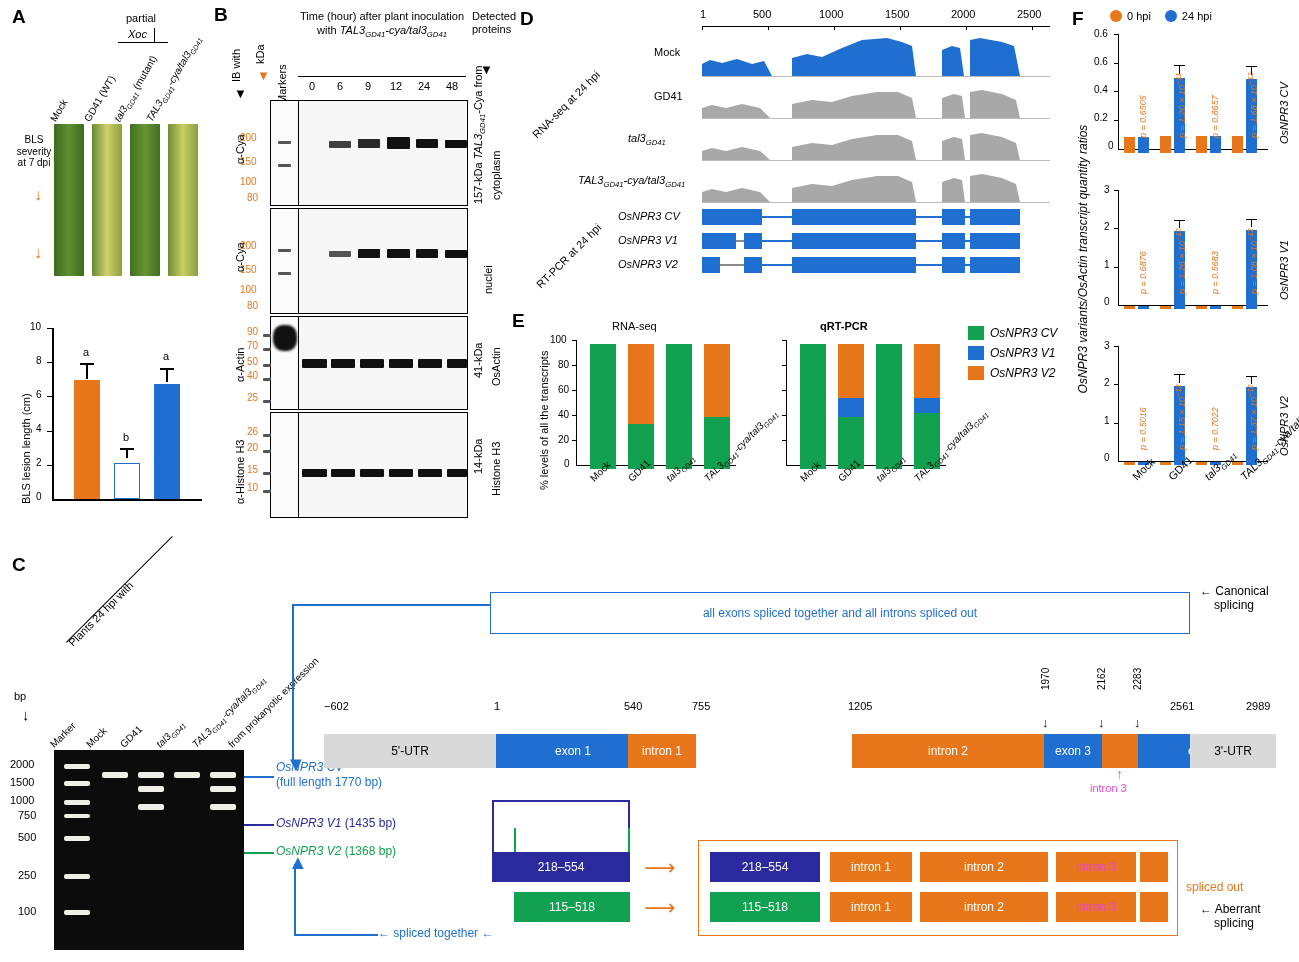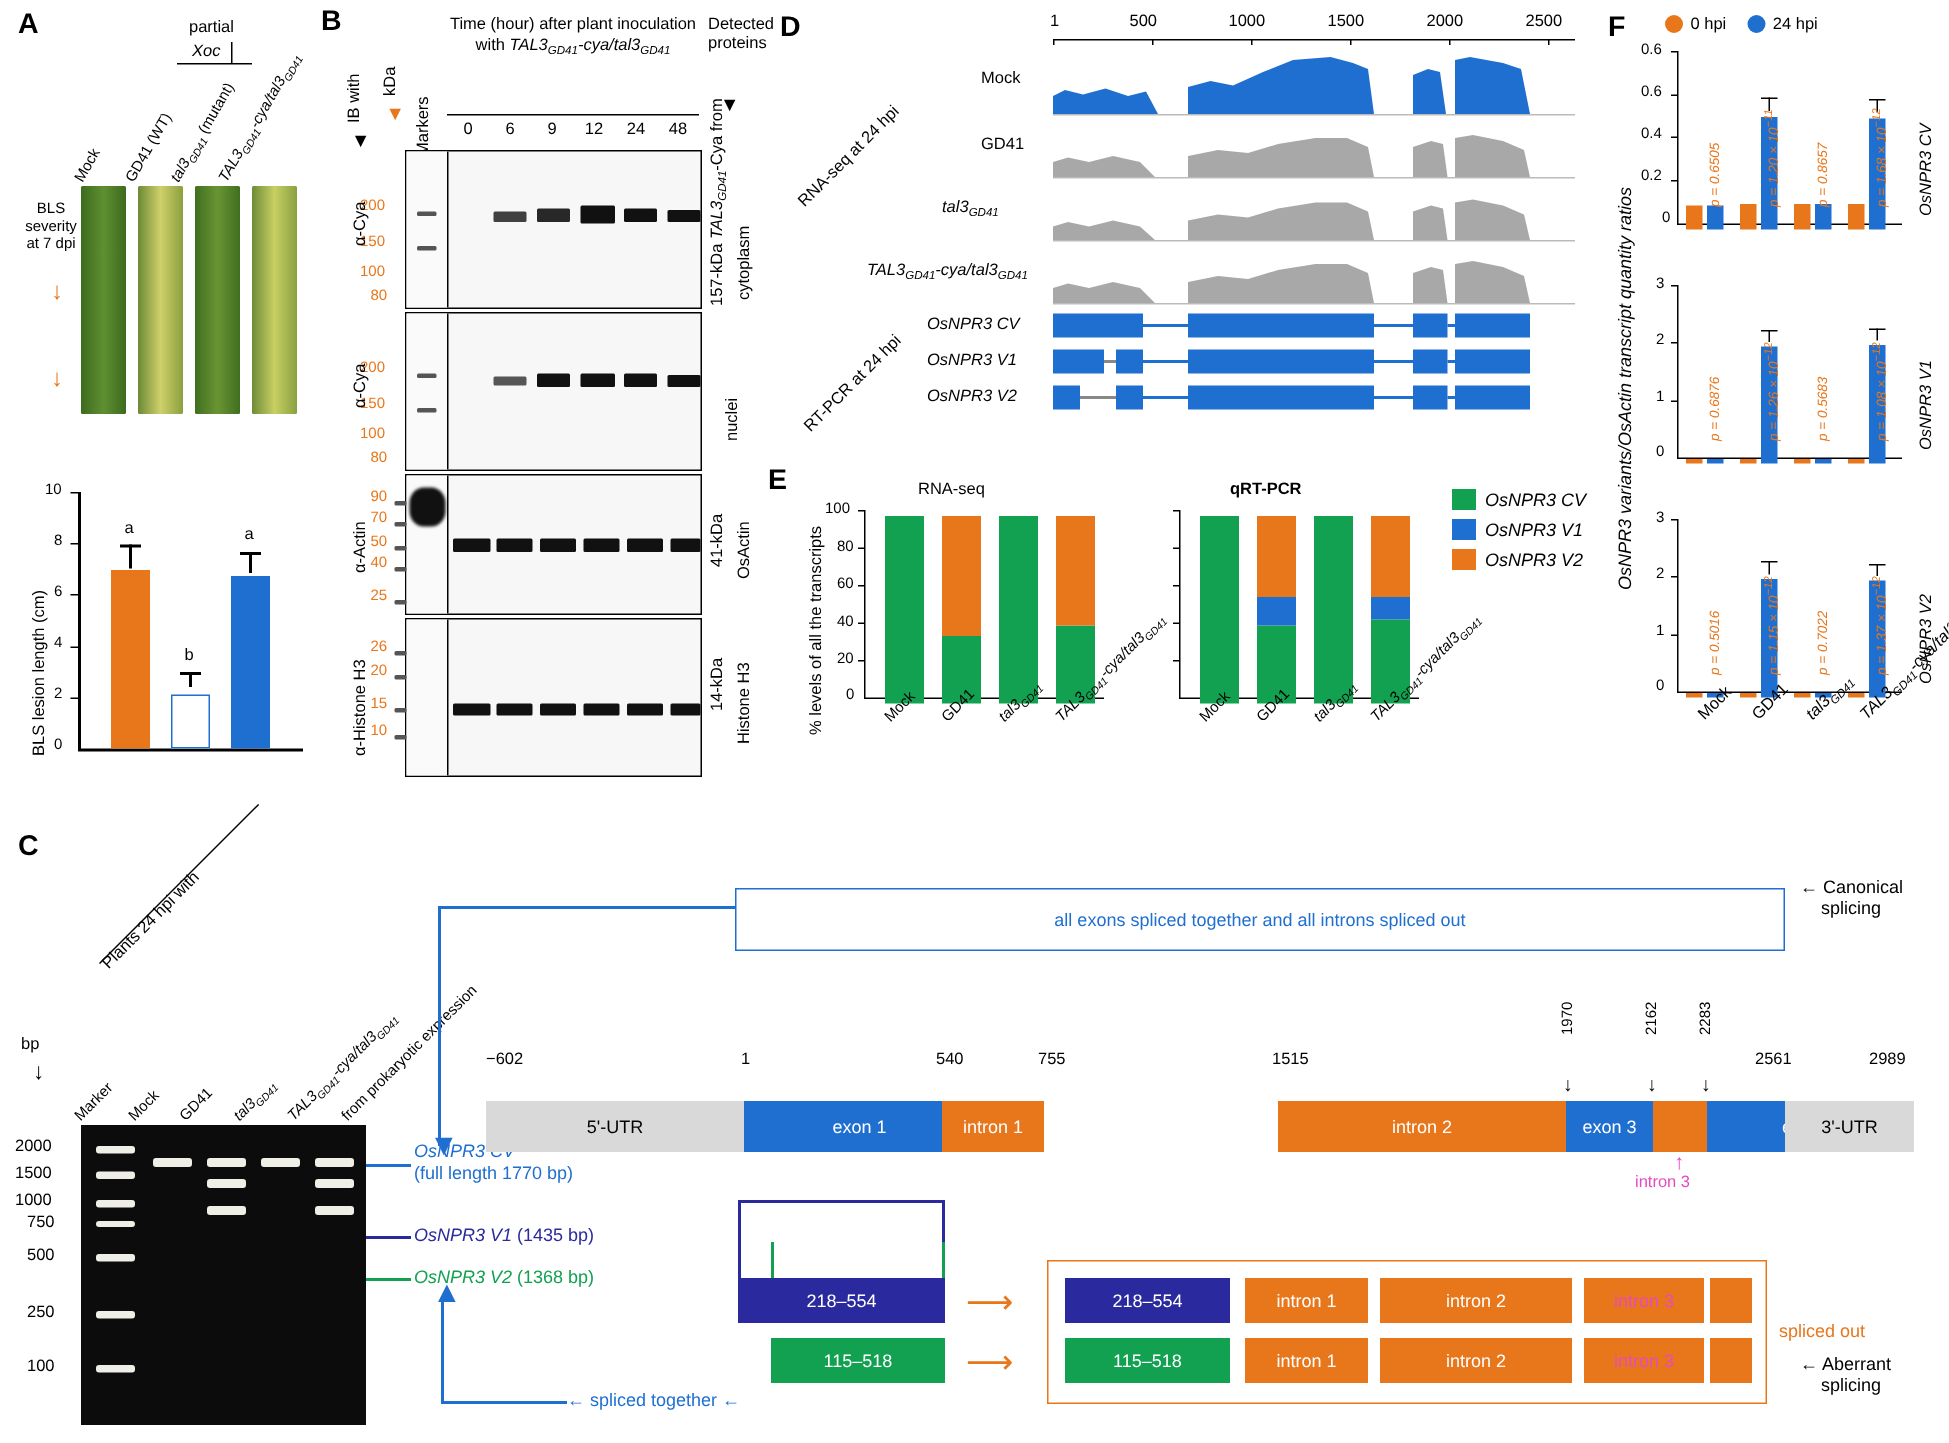--- a/index.html
+++ b/index.html
@@ -526,21 +526,21 @@
   <div class="s12" style="position:absolute;left:1192px;top:30px;line-height:1.2;">← Canonical<br><span style="margin-left:14px;">splicing</span></div>
   <div style="position:absolute;left:284px;top:50px;width:198px;height:1.6px;background:#1F6FD0;"></div>
   <div style="position:absolute;left:284px;top:50px;width:1.6px;height:160px;background:#1F6FD0;"></div>
   <div style="position:absolute;left:278px;top:204px;font-size:20px;color:#1F6FD0;line-height:0.6;">▼</div>
 
   <div style="position:absolute;left:316px;top:146px;width:952px;height:70px;">
     <div class="s11" style="position:absolute;left:0;top:0;">−602</div>
     <div class="s11" style="position:absolute;left:170px;top:0;">1</div>
     <div class="s11" style="position:absolute;left:300px;top:0;">540</div>
     <div class="s11" style="position:absolute;left:368px;top:0;">755</div>
-    <div class="s11" style="position:absolute;left:524px;top:0;">1515</div>
+    <div class="s11" style="position:absolute;left:524px;top:0;">1205</div>
     <div class="rot90 s10" style="position:absolute;left:716px;top:-10px;">1970</div>
     <div class="rot90 s10" style="position:absolute;left:772px;top:-10px;">2162</div>
     <div class="rot90 s10" style="position:absolute;left:808px;top:-10px;">2283</div>
     <div class="s11" style="position:absolute;left:846px;top:0;">2561</div>
     <div class="s11" style="position:absolute;left:922px;top:0;">2989</div>
     <div style="position:absolute;left:718px;top:18px;font-size:13px;line-height:0.7;">↓</div>
     <div style="position:absolute;left:774px;top:18px;font-size:13px;line-height:0.7;">↓</div>
     <div style="position:absolute;left:810px;top:18px;font-size:13px;line-height:0.7;">↓</div>
 
     <div style="position:absolute;left:0;top:34px;height:34px;width:952px;">

